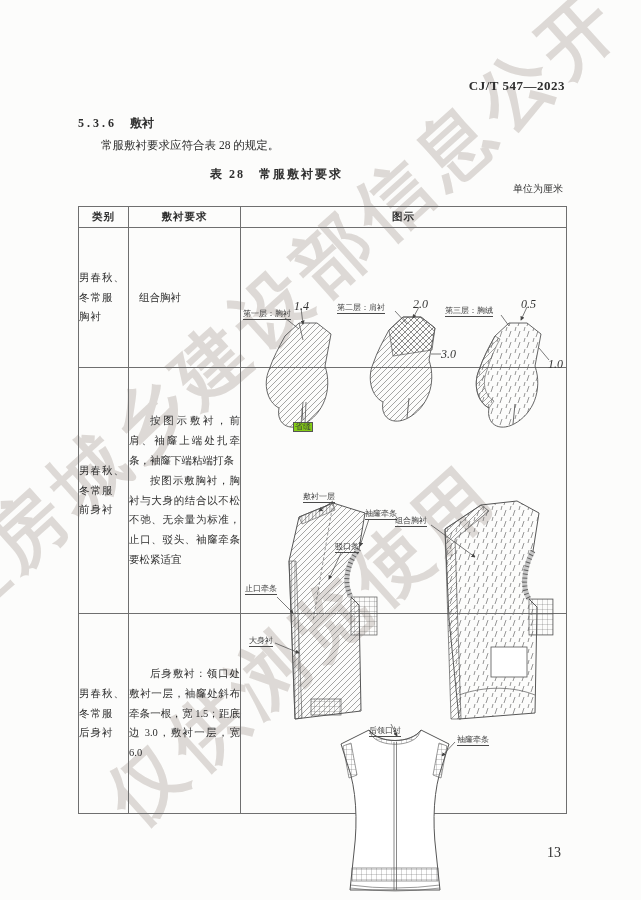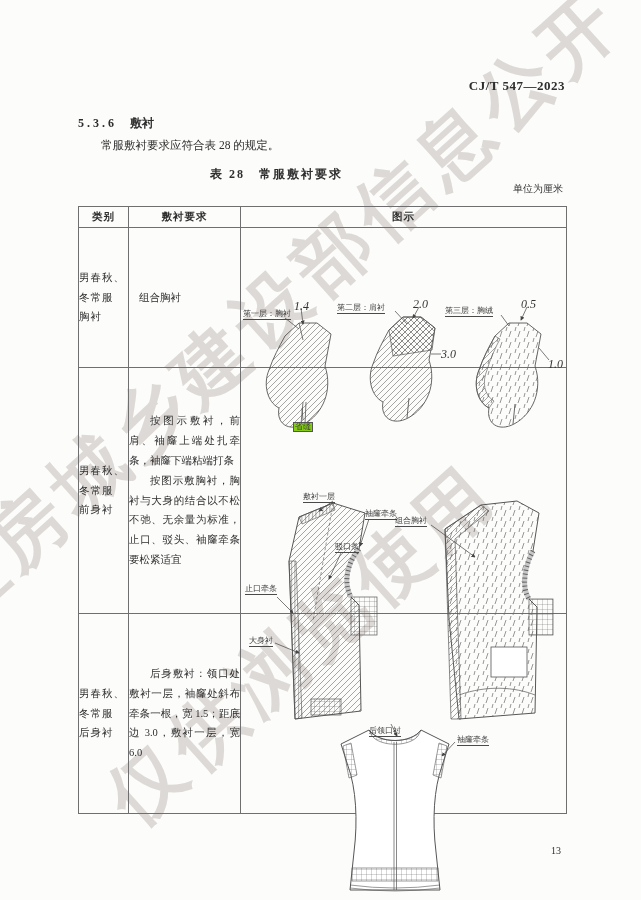--- a/index.html
+++ b/index.html
@@ -24,21 +24,21 @@
   td.req{padding:6px 7px;line-height:1.9;text-align:justify;}
   td.req.center-v{text-align:left;padding-left:10px;}
   td.req p{margin:0;text-indent:2em;}
   td.fig{position:relative;padding:0;}
   .figwrap{position:relative;width:100%;height:100%;}
   .figwrap svg{position:absolute;left:0;top:0;}
   .lbl{position:absolute;font-size:8px;line-height:1;color:#3a3a3a;white-space:nowrap;}
   .u{border-bottom:0.5px solid #4a4a4a;padding-bottom:1px;}
   .box{border:0.5px solid #555;padding:0 1px;background:#84cc16;}
   .dim{position:absolute;font-size:12px;line-height:1;color:#333;white-space:nowrap;font-style:italic;}
-  .pageno{position:absolute;top:845px;right:80px;font-size:10px;}
+  .pageno{position:absolute;top:845px;right:80px;font-size:14px;}
 </style>
 </head>
 <body>
 
 <svg width="0" height="0" style="position:absolute" aria-hidden="true">
   <defs>
     <pattern id="pat-diag" width="6" height="6" patternUnits="userSpaceOnUse">
       <path d="M0,6 L6,0" stroke="#6a6a6a" stroke-width="0.6" fill="none"></path>
     </pattern>
     <pattern id="pat-cross" width="6" height="6" patternUnits="userSpaceOnUse">

